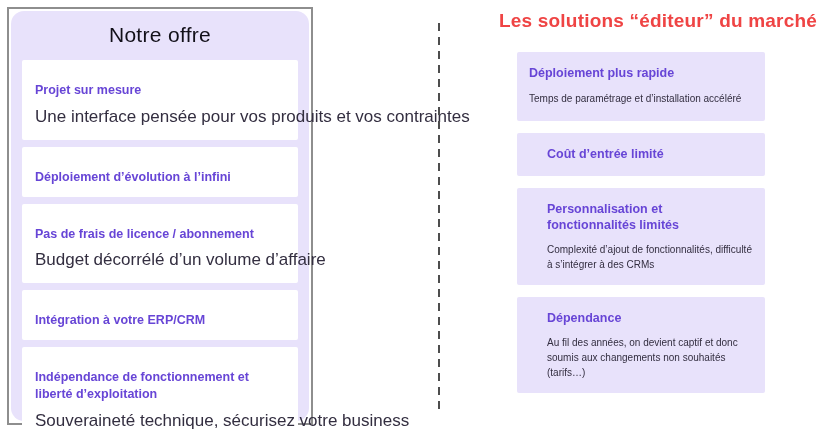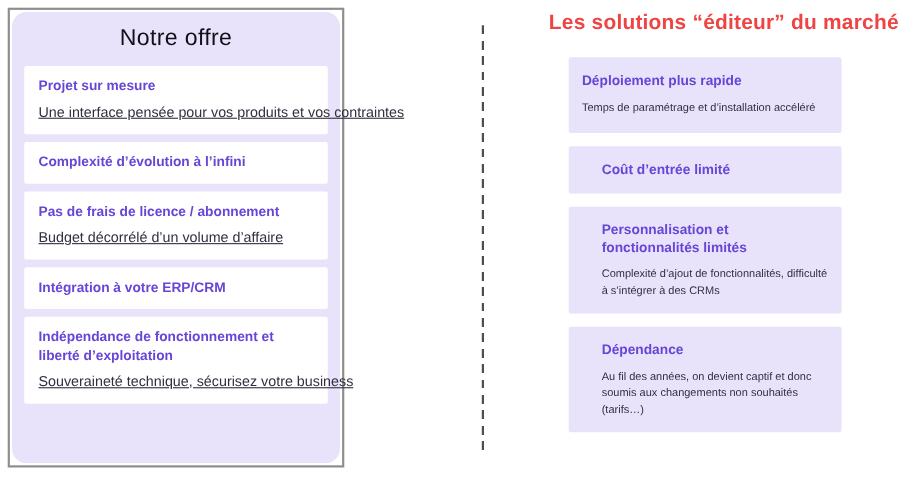--- a/index.html
+++ b/index.html
@@ -36,35 +36,34 @@
   }
   .cards-left {
     margin: 13px 11px 0 11px;
     display: flex;
     flex-direction: column;
     gap: 7px;
   }
   .card-white {
     background: #ffffff;
     border-radius: 2px;
-    padding: 10px 13px 11px 13px;
+    padding: 22px 13px 11px 13px;
   }
   .card-heading {
     color: #6745d6;
     font-weight: 700;
     font-size: 12.5px;
     line-height: 1.35;
   }
   .card-white .card-body {
     color: #332e40;
-    font-size: 13px;
+    font-size: 17px;
     margin-top: 6px;
     white-space: nowrap;
     line-height: 1.4;
-    text-decoration: underline;
   }
 
   
   .divider {
     position: absolute;
     left: 438px; top: 23px;
     width: 2px; height: 392px;
     background: repeating-linear-gradient(
       to bottom, #4d4d4d 0 8px, transparent 8px 14px);
   }
@@ -109,21 +108,21 @@
   <div class="left-panel-inner">
     <div class="left-title">Notre offre</div>
     <div class="cards-left">
 
       <div class="card-white">
         <div class="card-heading">Projet sur mesure</div>
         <div class="card-body">Une interface pensée pour vos produits et vos contraintes</div>
       </div>
 
       <div class="card-white">
-        <div class="card-heading">Complexité d’évolution à l’infini</div>
+        <div class="card-heading">Déploiement d’évolution à l’infini</div>
       </div>
 
       <div class="card-white">
         <div class="card-heading">Pas de frais de licence / abonnement</div>
         <div class="card-body">Budget décorrélé d’un volume d’affaire</div>
       </div>
 
       <div class="card-white">
         <div class="card-heading">Intégration à votre ERP/CRM</div>
       </div>

